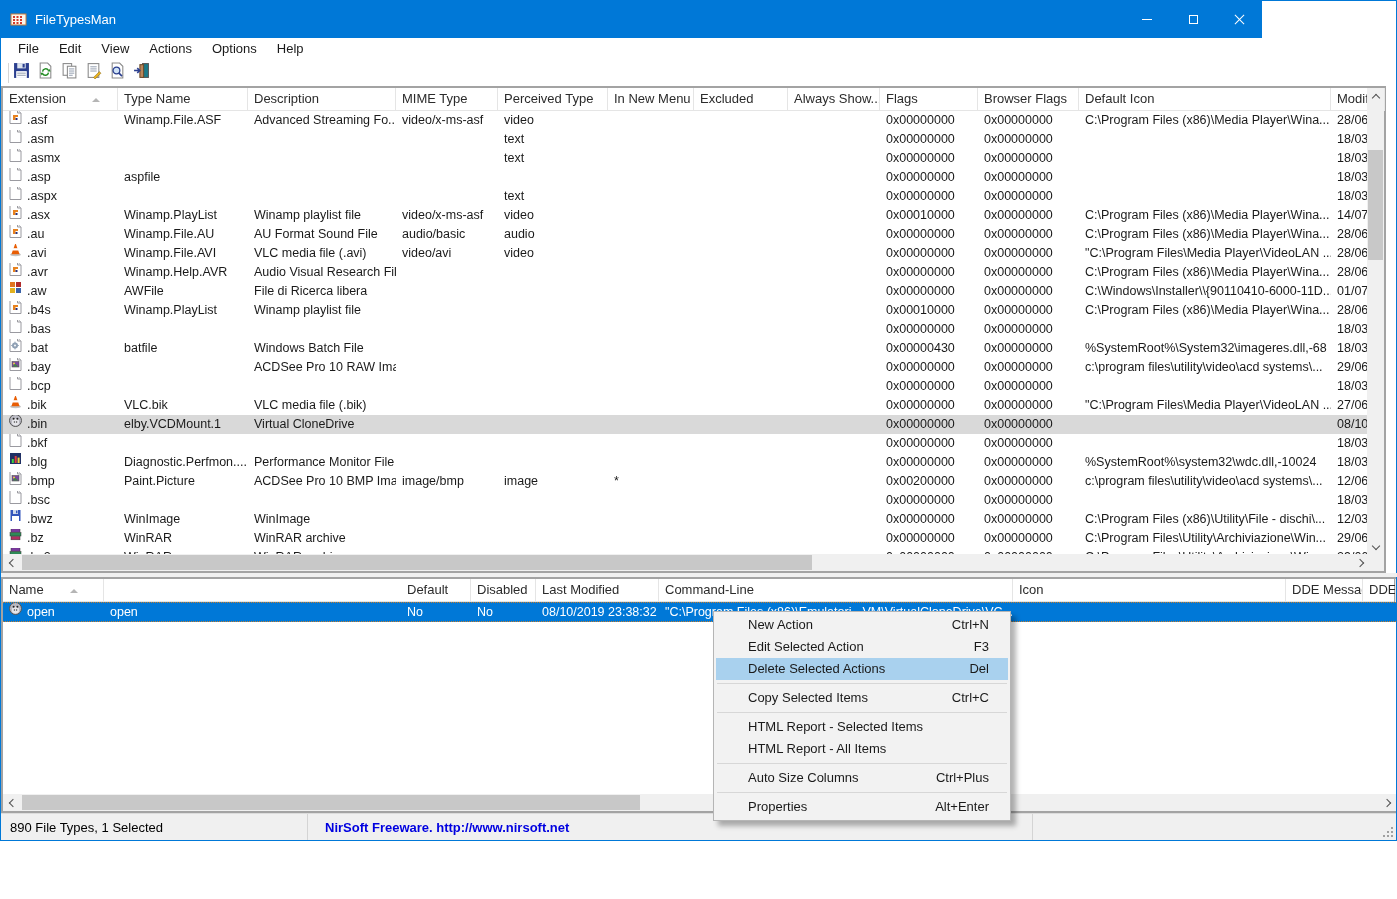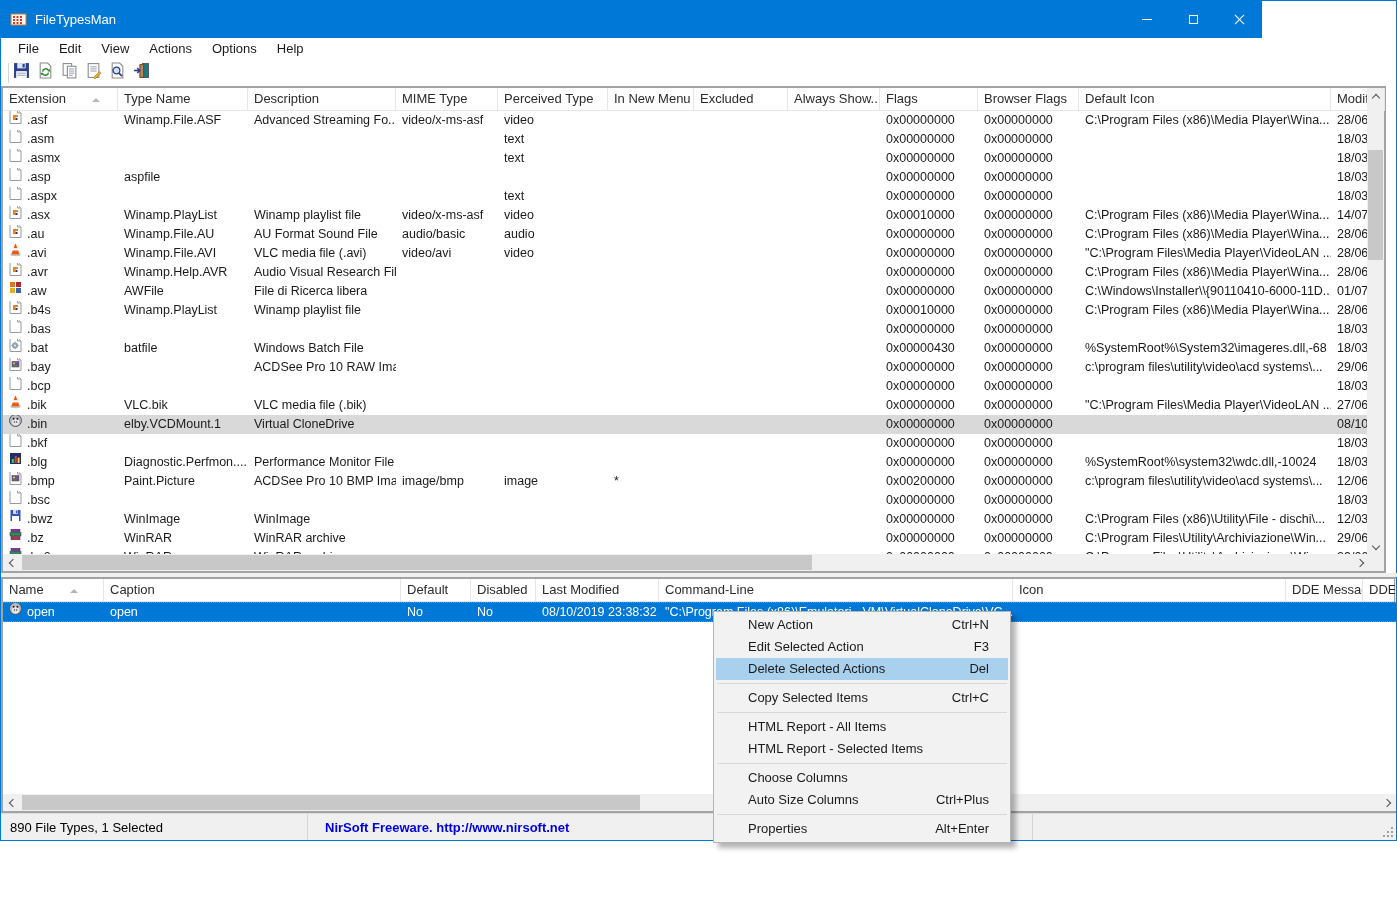--- a/index.html
+++ b/index.html
@@ -684,21 +684,20 @@
         </div>
     </div>
     <div class="corner"></div>
   </div>
 
   <div class="splitter"></div>
 
   <div class="list bottom-list">
     <div class="lheader" id="bot-header">
         <div class="hcell" style="left: 2px; width: 99px;">Name<span class="sortmark"></span></div>
-        <div class="hcell" style="left: 103px; width: 295px;">Caption</div>
         <div class="hcell" style="left: 400px; width: 68px;">Default</div>
         <div class="hcell" style="left: 470px; width: 63px;">Disabled</div>
         <div class="hcell" style="left: 535px; width: 121px;">Last Modified</div>
         <div class="hcell" style="left: 658px; width: 352px;">Command-Line</div>
         <div class="hcell" style="left: 1012px; width: 271px;">Icon</div>
         <div class="hcell" style="left: 1285px; width: 75px;">DDE Message</div>
         <div class="hcell" style="left: 1362px; width: 31px;">DDE</div>
       </div>
     <div class="lrows" id="bot-rows">
         <div class="lrow sel-active">
@@ -741,20 +740,19 @@
 
 </div>
 
 <div class="context-menu" id="ctxmenu">
     <div class="cm-item"><span>New Action</span><span class="cm-sc">Ctrl+N</span></div>
     <div class="cm-item"><span>Edit Selected Action</span><span class="cm-sc">F3</span></div>
     <div class="cm-item hl"><span>Delete Selected Actions</span><span class="cm-sc">Del</span></div>
     <div class="cm-sep"></div>
     <div class="cm-item"><span>Copy Selected Items</span><span class="cm-sc">Ctrl+C</span></div>
     <div class="cm-sep"></div>
+    <div class="cm-item"><span>HTML Report - Selected Items</span></div>
     <div class="cm-item"><span>HTML Report - All Items</span></div>
-    <div class="cm-item"><span>HTML Report - Selected Items</span></div>
     <div class="cm-sep"></div>
-    <div class="cm-item"><span>Choose Columns</span></div>
     <div class="cm-item"><span>Auto Size Columns</span><span class="cm-sc">Ctrl+Plus</span></div>
     <div class="cm-sep"></div>
     <div class="cm-item"><span>Properties</span><span class="cm-sc">Alt+Enter</span></div>
   </div>
 
 </body></html>

